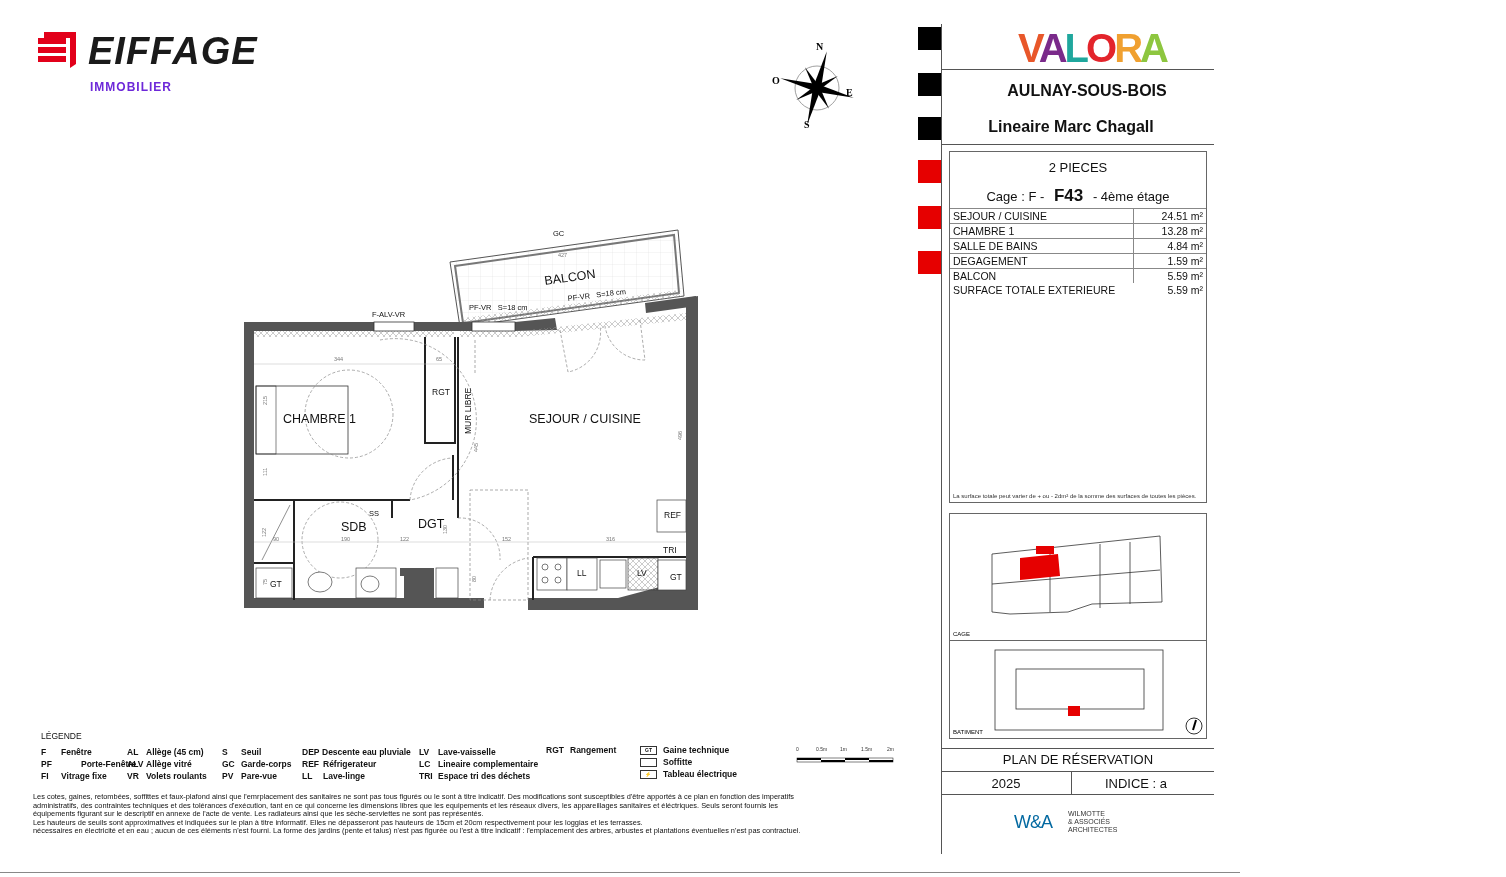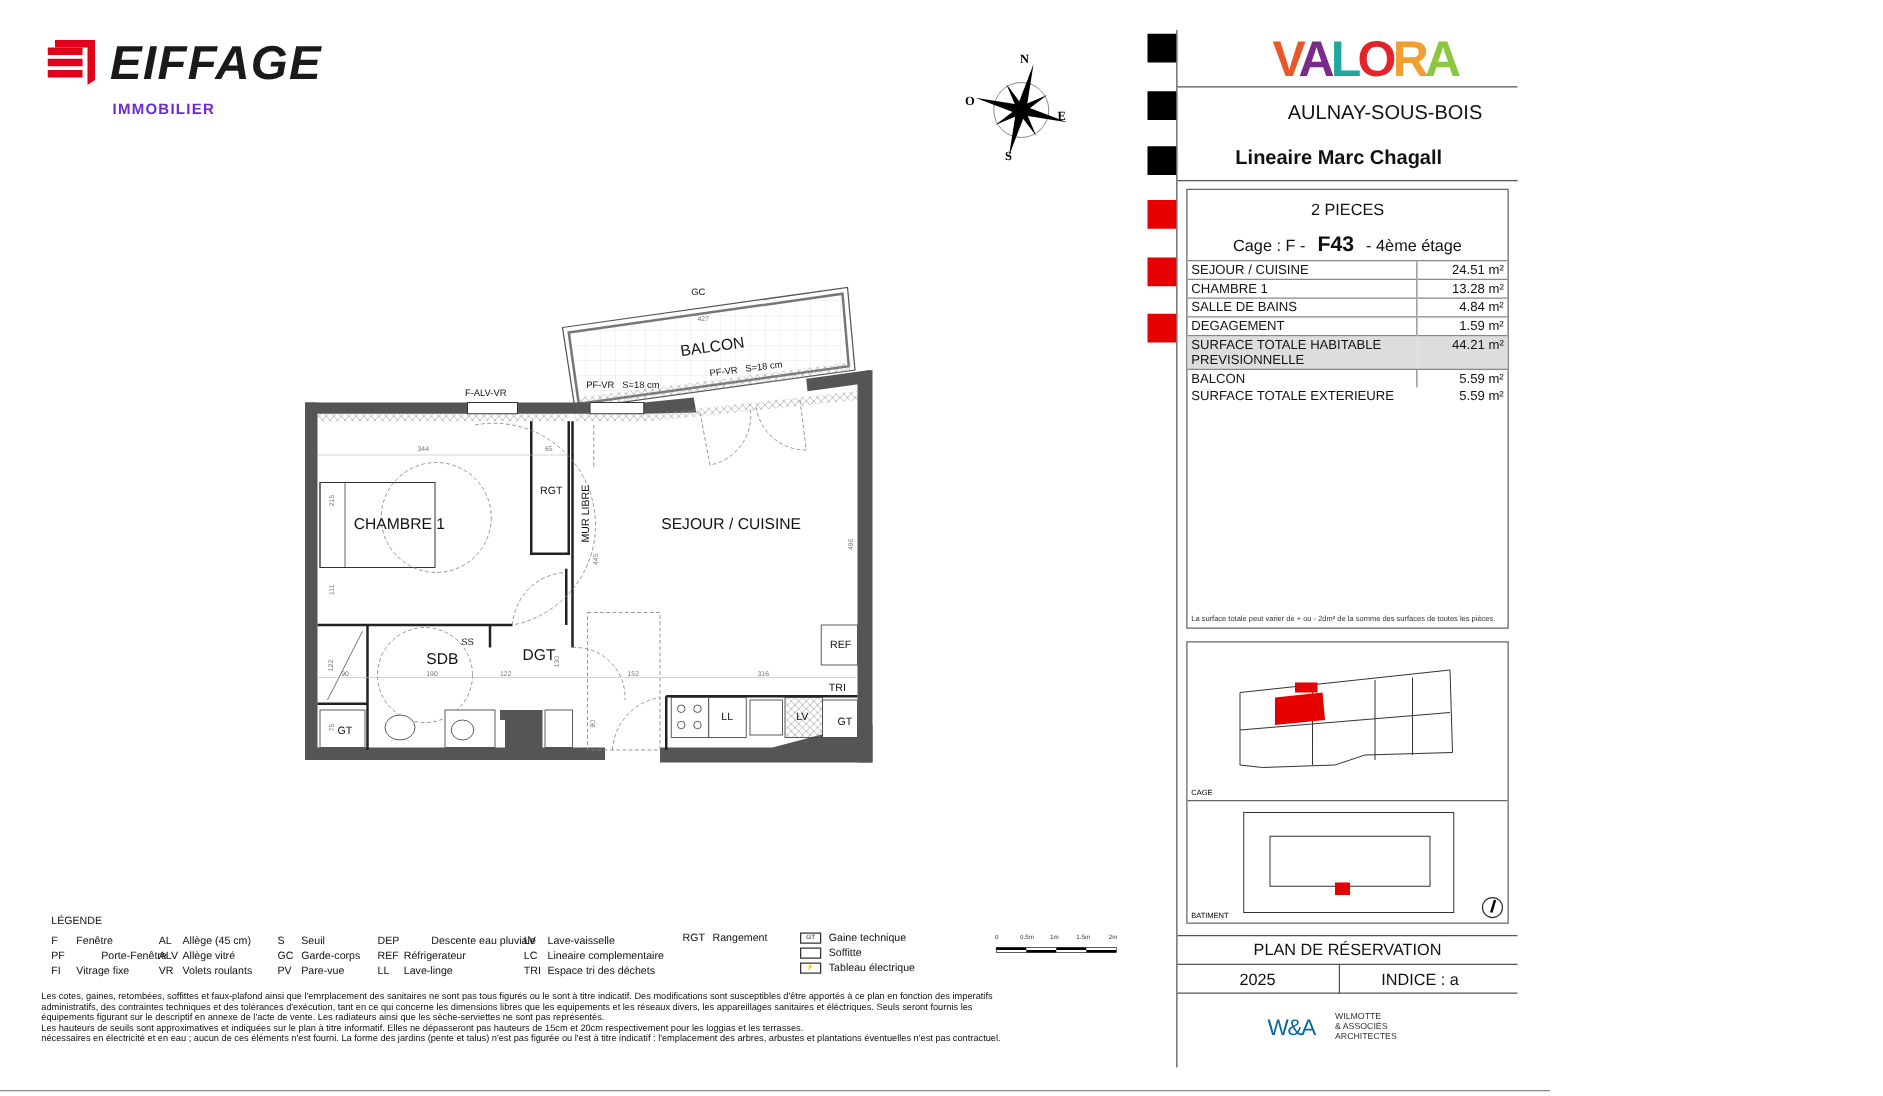--- a/index.html
+++ b/index.html
@@ -9,21 +9,21 @@
   .eiffage-mark{left:38px;top:32px;width:40px;height:36px;}
   .eiffage-word{left:88px;top:30px;font-size:38px;font-weight:bold;font-style:italic;letter-spacing:1px;color:#1a1a1a;}
   .eiffage-sub{left:90px;top:80px;font-size:12px;font-weight:bold;letter-spacing:1px;color:#6d28d9;}
   
   .compass{left:770px;top:40px;width:90px;height:90px;}
   
   .rp-vline{left:941px;top:24px;width:1px;height:830px;background:#555;}
   .sq{left:918px;width:23px;height:23px;}
   .hline{height:1px;background:#555;}
   .valora{left:1018px;top:26px;font-size:40px;font-weight:bold;letter-spacing:-3px;}
-  .city{left:972px;top:82px;width:272px;text-align:center;font-size:16px;font-weight:normal;}
+  .city{left:951px;top:82px;width:272px;text-align:center;font-size:16px;font-weight:bold;}
   .street{left:942px;top:118px;width:258px;text-align:center;font-size:16px;font-weight:bold;}
   .surf-box{left:949px;top:151px;width:256px;height:350px;border:1px solid #666;}
   .pieces{position:absolute;left:0;top:8px;width:100%;text-align:center;font-size:13px;}
   .cage{position:absolute;left:0;top:34px;width:100%;text-align:center;font-size:13px;}
   .cage b{font-size:17px;margin:0 6px;}
   .surf-table{position:absolute;left:0;top:56px;width:256px;border-collapse:collapse;font-size:10.5px;}
   .surf-table td{border-top:1px solid #888;padding:1px 3px;line-height:12px;vertical-align:top;}
   .surf-table td.v{text-align:right;border-left:1px solid #888;width:66px;}
   .surf-table tr.tot td{background:#ddd;}
   .surf-note{position:absolute;left:3px;bottom:3px;font-size:6px;color:#333;}
@@ -33,21 +33,21 @@
   .year{left:942px;top:776px;width:128px;text-align:center;font-size:13px;}
   .indice{left:1072px;top:776px;width:128px;text-align:center;font-size:13px;}
   .vsep{left:1071px;top:771px;width:1px;height:24px;background:#555;}
   .wa-logo{left:1014px;top:812px;font-size:18px;letter-spacing:-1px;color:#0369a1;}
   .wa-text{left:1068px;top:810px;font-size:7px;line-height:8px;color:#333;}
   
   .plan{left:240px;top:222px;width:470px;height:395px;}
   .plan text{font-family:"Liberation Sans",sans-serif;}
   
   .legend-title{left:41px;top:731px;font-size:8.5px;}
-  .leg{font-size:8.5px;line-height:12px;}
+  .leg{font-size:8.5px;line-height:12px;font-weight:bold;}
   .leg span.k{display:inline-block;}
   .disclaimer{left:33px;top:793px;width:885px;font-size:7.4px;line-height:8.6px;color:#111;}
   .scale{left:796px;top:745px;width:100px;height:20px;}
   .bottom-line{left:0;top:872px;width:1240px;height:1px;background:#888;}
 </style>
 </head>
 <body>
 
 <svg class="abs eiffage-mark" viewBox="0 0 40 36">
   <rect x="0" y="6" width="28" height="6" fill="#e2001a"></rect>
@@ -237,24 +237,20 @@
           <td>CHAMBRE 1</td>
           <td class="v">13.28 m²</td>
         </tr>
     <tr>
           <td>SALLE DE BAINS</td>
           <td class="v">4.84 m²</td>
         </tr>
     <tr>
           <td>DEGAGEMENT</td>
           <td class="v">1.59 m²</td>
-        </tr>
-    <tr class="tot">
-          <td><span>SURFACE TOTALE HABITABLE</span><br><span>PREVISIONNELLE</span></td>
-          <td class="v" style="border-left:none">44.21 m²</td>
         </tr>
     <tr>
           <td>BALCON</td>
           <td class="v">5.59 m²</td>
         </tr>
     <tr>
           <td style="border-top:none">SURFACE TOTALE EXTERIEURE</td>
           <td class="v" style="border:none">5.59 m²</td>
         </tr>
   </tbody>
@@ -308,21 +304,21 @@
   <div><span class="k" style="width:19px">AL</span><span>Allège (45 cm)</span></div>
   <div><span class="k" style="width:19px">ALV</span><span>Allège vitré</span></div>
   <div><span class="k" style="width:19px">VR</span><span>Volets roulants</span></div>
 </div>
 <div class="abs leg" style="left:222px;top:746px">
   <div><span class="k" style="width:19px">S</span><span>Seuil</span></div>
   <div><span class="k" style="width:19px">GC</span><span>Garde-corps</span></div>
   <div><span class="k" style="width:19px">PV</span><span>Pare-vue</span></div>
 </div>
 <div class="abs leg" style="left:302px;top:746px">
-  <div><span class="k" style="width:43px">DEP</span><span>Descente eau pluviale</span></div>
+  <div><span class="k" style="width:20px">DEP</span><span>Descente eau pluviale</span></div>
   <div><span class="k" style="width:21px">REF</span><span>Réfrigerateur</span></div>
   <div><span class="k" style="width:21px">LL</span><span>Lave-linge</span></div>
 </div>
 <div class="abs leg" style="left:419px;top:746px">
   <div><span class="k" style="width:19px">LV</span><span>Lave-vaisselle</span></div>
   <div><span class="k" style="width:19px">LC</span><span>Lineaire complementaire</span></div>
   <div><span class="k" style="width:19px">TRI</span><span>Espace tri des déchets</span></div>
 </div>
 <div class="abs leg" style="left:546px;top:744px">
   <div><span class="k" style="width:24px">RGT</span><span>Rangement</span></div>

